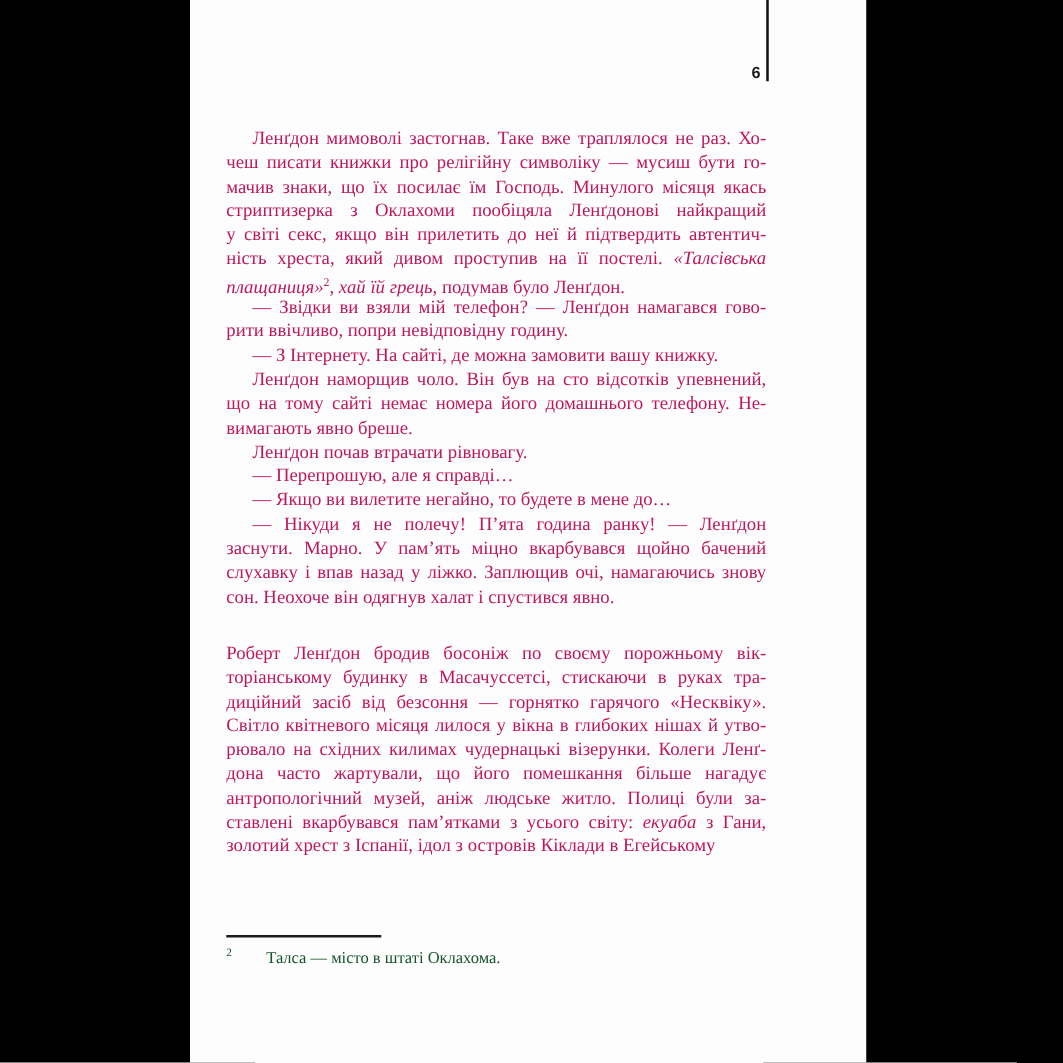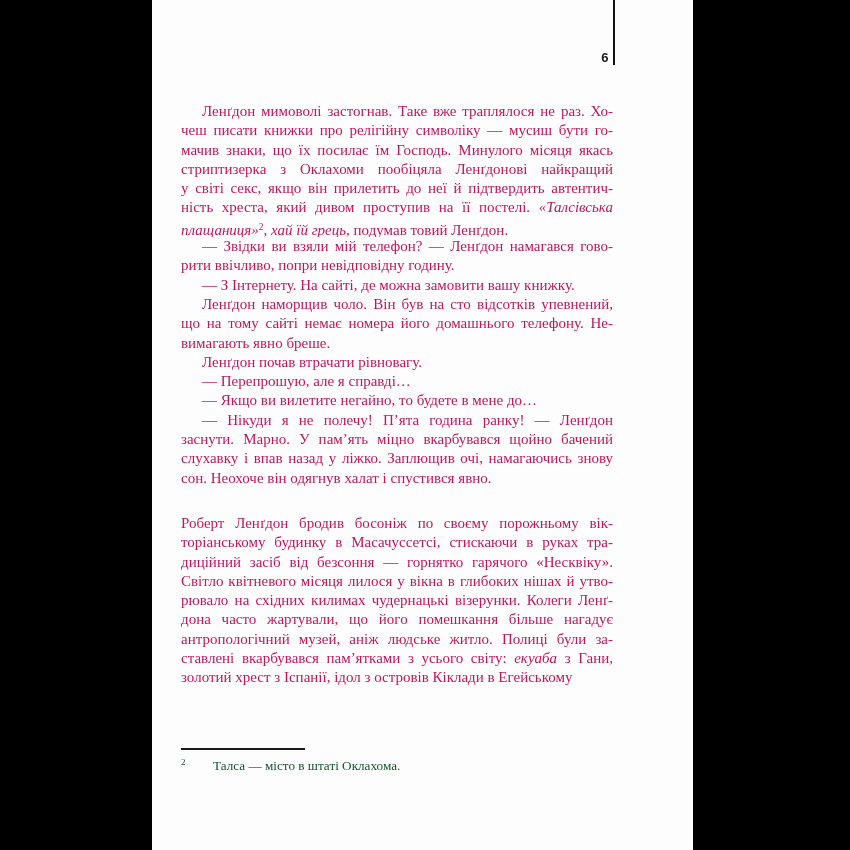--- a/index.html
+++ b/index.html
@@ -82,21 +82,21 @@
   <div class="corner-rule"></div>
   <div class="page-number">6</div>
   <div class="text-column" id="text-column">
       <div class="para indent">
         <div class="tline"><span>Ленґдон мимоволі застогнав. Таке вже траплялося не раз. Хо-</span></div>
         <div class="tline"><span>чеш писати книжки про релігійну символіку — мусиш бути го-</span></div>
         <div class="tline"><span>мачив знаки, що їх посилає їм Господь. Минулого місяця якась</span></div>
         <div class="tline"><span>стриптизерка з Оклахоми пообіцяла Ленґдонові найкращий</span></div>
         <div class="tline"><span>у світі секс, якщо він прилетить до неї й підтвердить автентич-</span></div>
         <div class="tline"><span>ність хреста, який дивом проступив на її постелі. </span><span class="it">«Талсівська</span></div>
-        <div class="tline last"><span class="it">плащаниця»</span><span class="sup">2</span><span>, </span><span class="it">хай їй грець</span><span>, подумав товий Ленґдон.</span></div>
+        <div class="tline last"><span class="it">плащаниця»</span><span class="sup">2</span><span>, </span><span class="it">хай їй грець</span><span>, подумав було Ленґдон.</span></div>
       </div>
       <div class="para indent">
         <div class="tline"><span>— Звідки ви взяли мій телефон? — Ленґдон намагався гово-</span></div>
         <div class="tline last"><span>рити ввічливо, попри невідповідну годину.</span></div>
       </div>
       <div class="para indent">
         <div class="tline last"><span>— З Інтернету. На сайті, де можна замовити вашу книжку.</span></div>
       </div>
       <div class="para indent">
         <div class="tline"><span>Ленґдон наморщив чоло. Він був на сто відсотків упевнений,</span></div>

